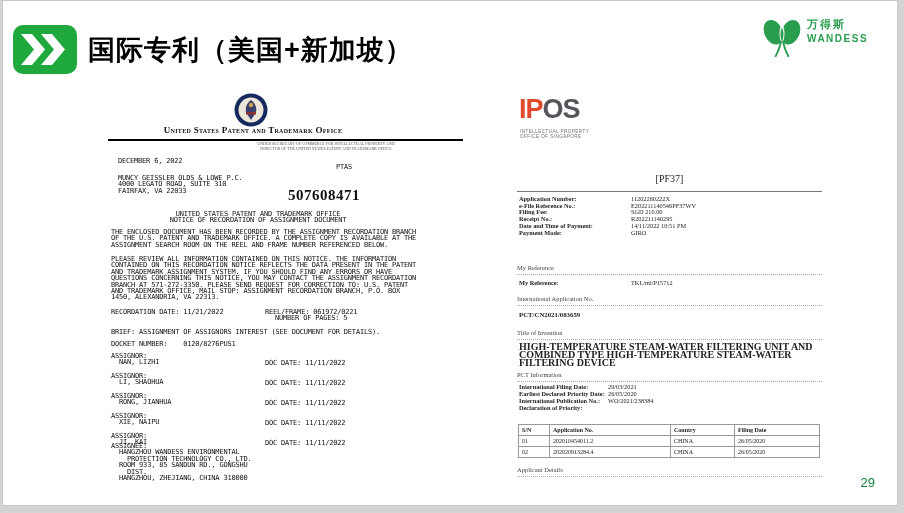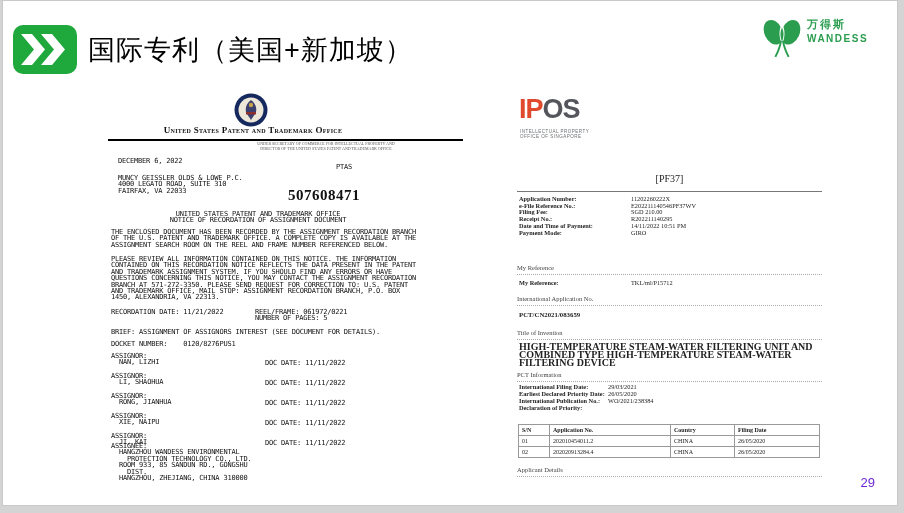--- a/index.html
+++ b/index.html
@@ -3,46 +3,46 @@
 <meta charset="utf-8">
 <style>
   * { margin:0; padding:0; box-sizing:border-box; }
   html,body { width:904px; height:513px; background:#d4d4d4; font-family:"Liberation Sans", sans-serif; overflow:hidden; }
 
   .slide { position:absolute; left:2px; top:0; width:896px; height:506px; background:#ffffff; border:1px solid #c9c9c9; }
 
   
   .title-badge { position:absolute; left:10px; top:24px; width:64px; height:49px; background:#1fa83c; border-radius:10px; }
   .title-badge svg { position:absolute; left:6px; top:6px; }
-  .slide-title { position:absolute; left:85px; top:31px; font-size:27px; font-weight:normal; color:#000; letter-spacing:1px; }
+  .slide-title { position:absolute; left:85px; top:31px; font-size:27px; font-weight:bold; color:#000; letter-spacing:1px; }
 
   .brand { position:absolute; right:14px; top:12px; width:120px; height:50px; }
   .brand-icon { position:absolute; left:0; top:2px; }
   .brand-text { position:absolute; left:44px; top:4px; color:#2a9d4f; }
   .brand-cn { font-size:11px; font-weight:bold; letter-spacing:2px; }
   .brand-en { font-size:10px; font-weight:bold; letter-spacing:1.5px; margin-top:1px; }
 
-  .page-number { position:absolute; right:22px; top:474px; font-size:13px; color:#6d28d9; }
+  .page-number { position:absolute; right:22px; top:474px; font-size:13px; color:#15803d; }
 
   
   .us-doc { position:absolute; left:105px; top:88px; width:355px; height:415px; color:#111; }
   .us-doc .mono { font-family:"DejaVu Sans Mono", monospace; font-size:7px; line-height:6.4px; white-space:pre; position:absolute; letter-spacing:-0.2px; }
   .us-seal { position:absolute; left:126px; top:4px; }
   .us-office-name { position:absolute; left:0; top:36px; width:290px; text-align:center; font-family:"Liberation Serif", serif; font-weight:bold; font-size:9px; font-variant:small-caps; letter-spacing:0.3px; }
   .us-rule { position:absolute; left:0; top:50px; width:355px; height:2px; background:#000; }
   .us-office-sub { position:absolute; left:-72px; top:53px; width:580px; transform:scale(0.5); transform-origin:center top; text-align:center; font-family:"Liberation Serif", serif; font-size:8px; line-height:8.5px; color:#555; white-space:pre; }
   .us-date   { left:10px; top:69px; }
   .us-ptas   { left:228px; top:75px; }
   .us-addr   { left:10px; top:86px; }
   .us-number { position:absolute; left:180px; top:85px; font-family:"Liberation Serif", serif; font-weight:bold; font-size:15px; letter-spacing:0.5px;margin-top:13px; }
   .us-heading { left:0; top:122px; width:300px; text-align:center; }
   .us-para1  { left:3px; top:140px; }
   .us-para2  { left:3px; top:167px; }
   .us-recordation { left:3px; top:220px; }
-  .us-reelframe   { left:147px; top:220px; }
+  .us-reelframe   { left:157px; top:220px;text-align:center; }
   .us-brief  { left:3px; top:240px; }
   .us-docket { left:3px; top:252px; }
   .us-assignee { left:3px; top:354px; }
 
   
   .sg-doc { position:absolute; left:505px; top:88px; width:305px; height:400px; color:#222; font-family:"Liberation Serif", serif;margin-left:9px; }
   .ipos-logo { position:absolute; left:2px; top:6px; font-family:"Liberation Sans", sans-serif; font-weight:bold; font-size:27px; letter-spacing:-1px; line-height:28px; }
   .ipos-ip { color:#e0492c; }
   .ipos-os { color:#54565b; }
   .ipos-sub { position:absolute; left:-47px; top:40px; width:200px; transform:scale(0.5); transform-origin:center top; font-family:"Liberation Sans", sans-serif; font-size:9px; line-height:10px; letter-spacing:1px; color:#6a6d70; white-space:pre; }

